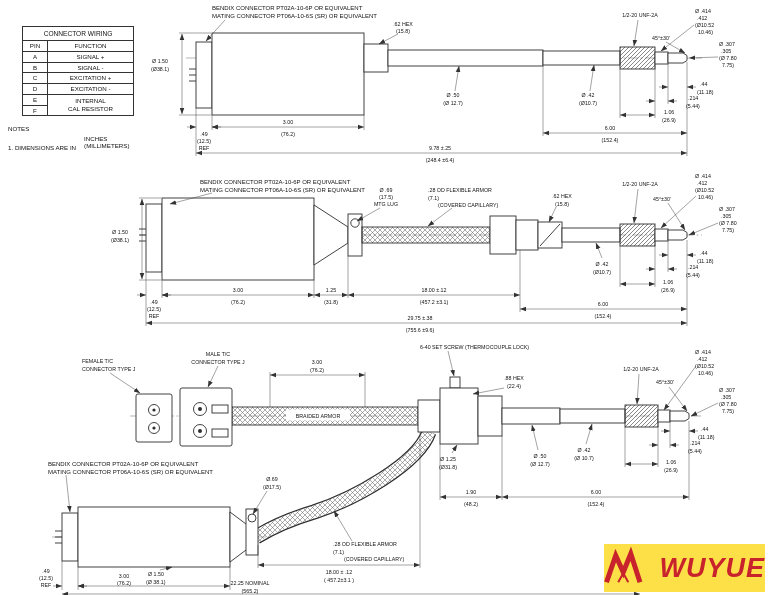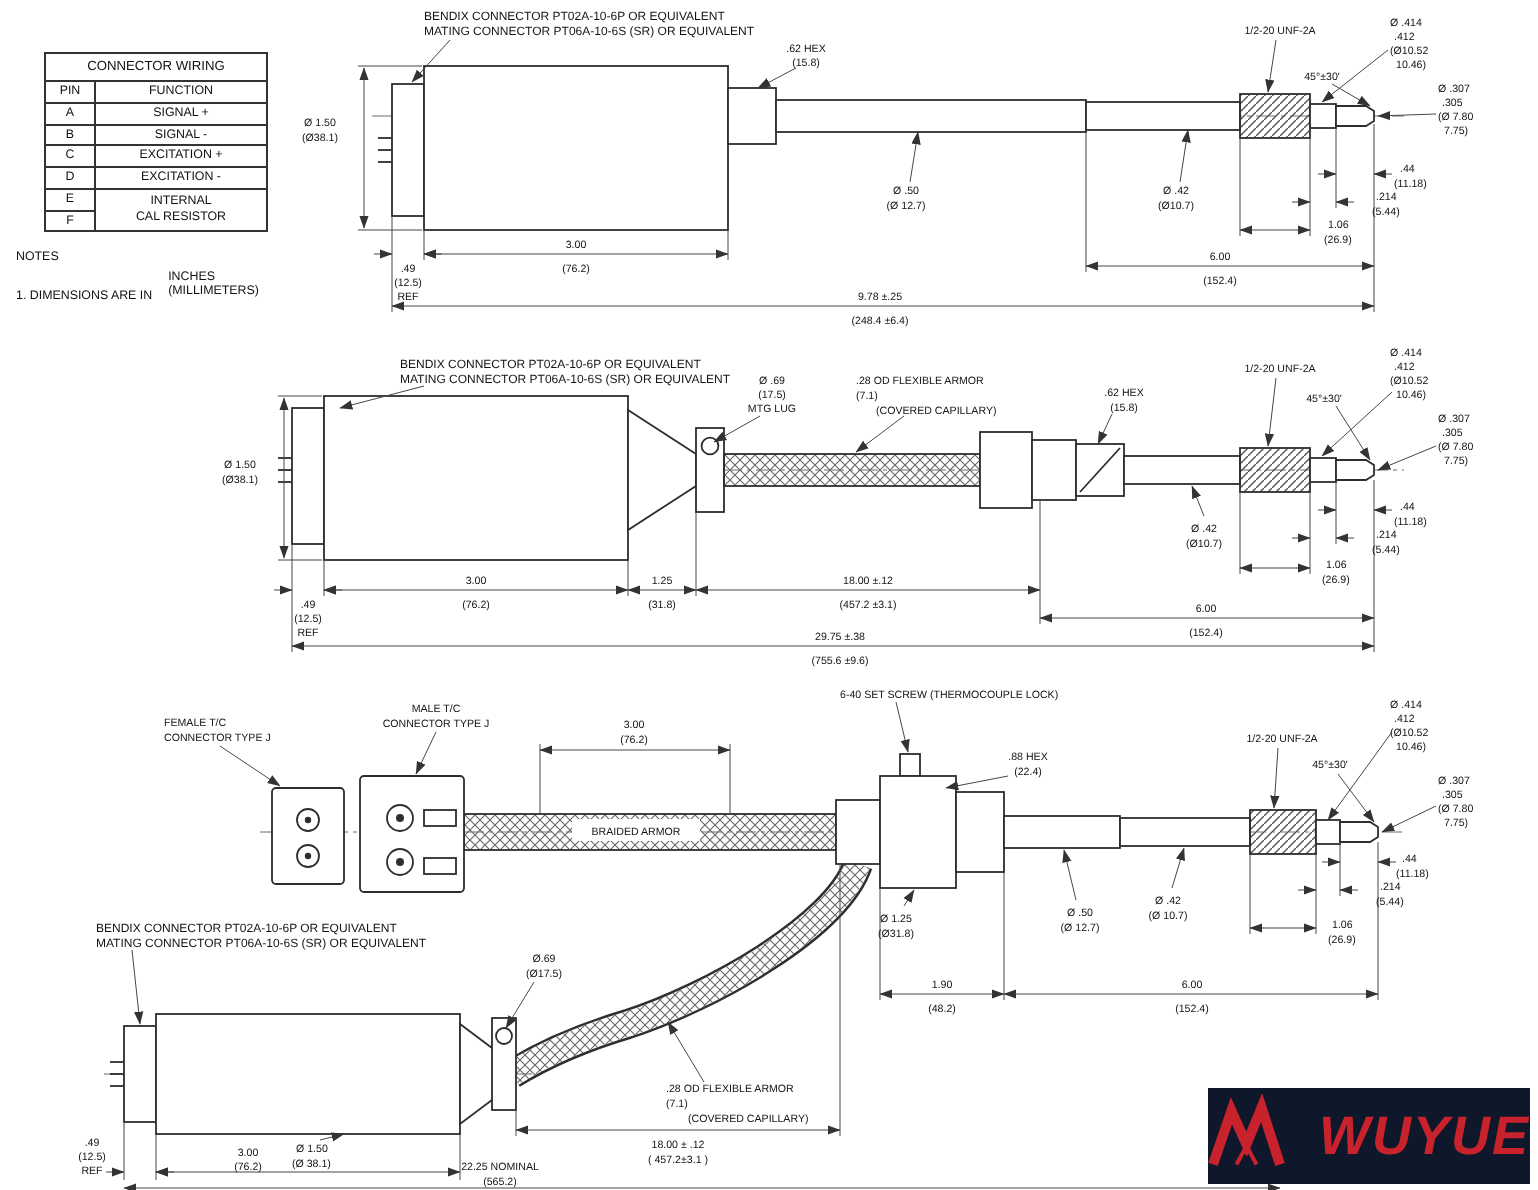--- a/index.html
+++ b/index.html
@@ -28,21 +28,21 @@
   .wiring-table .wt-title{font-size:6.6px;padding:2.5px 2px;}
   .wiring-table .pin-col{width:20px;}
 
   
   .notes{position:absolute;left:8px;top:124px;font-size:6.2px;color:#111;line-height:1.7;}
   .inline-stack{display:inline-block;vertical-align:2px;margin-left:8px;line-height:1.2;}
   .stack-line{display:block;}
 
   
   .logo{position:absolute;left:604px;top:544px;width:161px;height:48px;display:flex;
-        align-items:center;gap:17px;background:#0f172a;}
+        align-items:center;gap:17px;background:#fde047;}
   .logo-text{font-size:27px;font-weight:bold;font-style:italic;color:#c8232c;
         letter-spacing:1px;font-family:"Liberation Sans",sans-serif;}
 </style>
 </head>
 <body>
 
 <div class="stage">
 
 <svg class="blueprint" width="769" height="595" viewBox="0 0 769 595">
   <defs>

